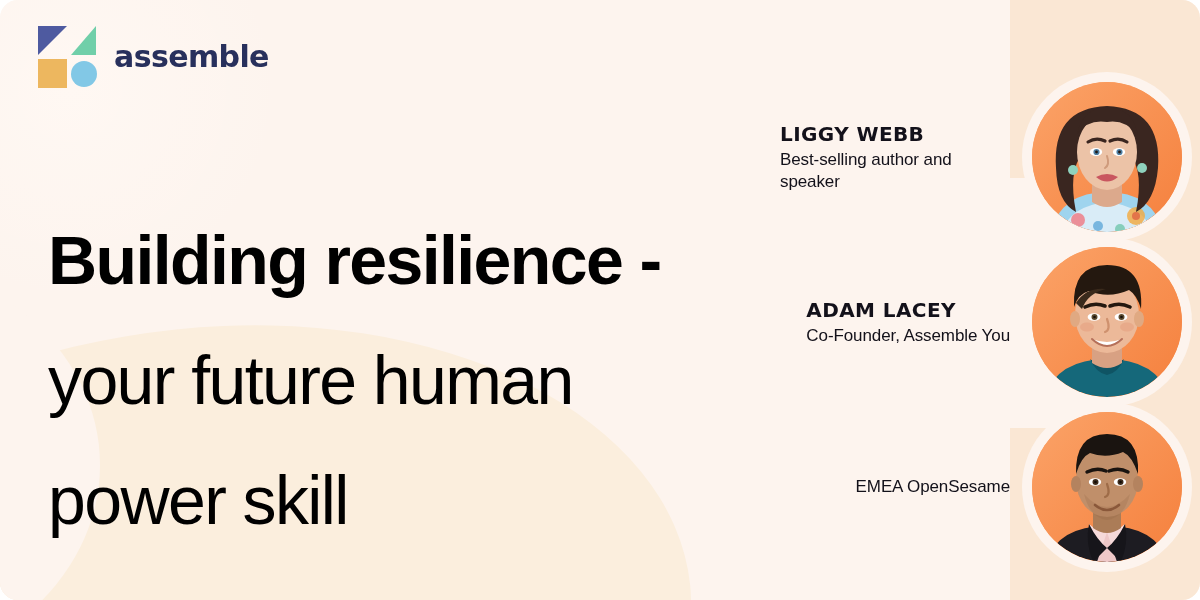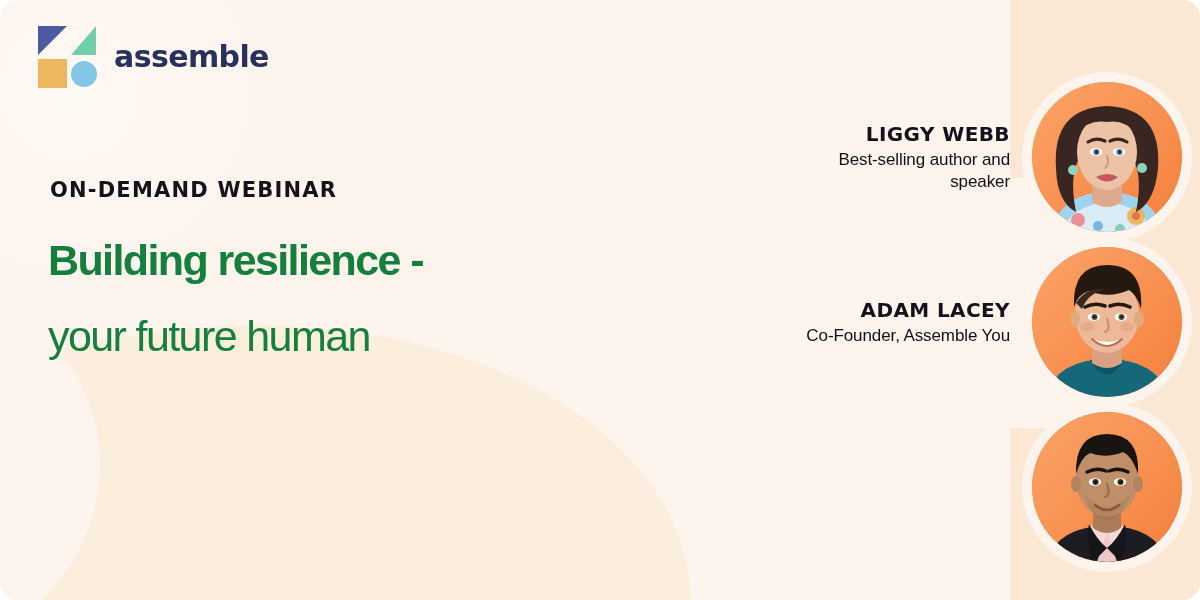--- a/index.html
+++ b/index.html
@@ -77,42 +77,42 @@
 
   
   .eyebrow{
     position:absolute;left:50px;top:178px;z-index:6;
     font-family:"DejaVu Sans", sans-serif;
     font-size:21px;font-weight:700;letter-spacing:1.2px;
     color:#14121b;
   }
   .headline{
     position:absolute;left:48px;top:222px;width:660px;z-index:6;
-    color:#15803d;
-    font-size:43px;line-height:76px;letter-spacing:-1.6px;
+    color:#000000;
+    font-size:68px;line-height:76px;letter-spacing:-1.6px;
   }
   .headline .ln{display:block;white-space:nowrap;}
   .headline .bold{font-weight:700;}
-  .headline .light{font-weight:400;}
+  .headline .light{font-weight:400;margin-top:44px;}
 
   
   .speakers{
     position:absolute;right:0;top:0;width:420px;height:600px;z-index:5;
   }
   .speaker{
     position:absolute;right:18px;
     display:flex;align-items:center;justify-content:flex-end;
     width:402px;
   }
   .sp1{top:82px;}
   .sp2{top:247px;}
   .sp3{top:412px;}
 
   .sp-text{
-    text-align:right;padding-right:22px;
+    padding-right:22px;
     color:#13111a;
   }
   .sp-name{
     font-family:"DejaVu Sans", sans-serif;
     font-size:20px;font-weight:700;letter-spacing:0.4px;
     line-height:24px;margin-bottom:3px;
   }
   .sp-role{
     font-size:17px;font-weight:400;line-height:22px;letter-spacing:-0.1px;
   }
@@ -148,25 +148,25 @@
       <div class="lm-tri-blue"></div>
       <div class="lm-tri-green"></div>
       <div class="lm-square"></div>
       <div class="lm-circle"></div>
     </div>
     <div class="logo-words">
       <div>assemble</div>
     </div>
   </div>
 
-  <div class="eyebrow">ON-DEMAND WEBINAR</div>
 
   <div class="headline">
     <span class="ln bold">Building resilience -</span>
     <span class="ln light">your future human</span>
+    <span class="ln light">power skill</span>
   </div>
 
   <div class="speakers">
 
     <div class="speaker sp1">
       <div class="sp-text">
         <div class="sp-name">LIGGY WEBB</div>
         <div class="sp-role">
           <span>Best-selling author and speaker</span>
 
@@ -281,20 +281,21 @@
               <ellipse cx="95" cy="80" rx="7" ry="4.5" fill="#e59878" opacity="0.45"></ellipse>
             </g>
           </svg>
         </div>
       </div>
     </div>
 
     <div class="speaker sp3">
       <div class="sp-text">
         <div class="sp-role">
+          <span>EMEA OpenSesame</span>
         </div>
       </div>
       <div class="avatar-wrap">
         <div class="avatar-halo"></div>
         <div class="avatar">
           <svg viewBox="0 0 150 150" aria-hidden="true">
             <defs>
               <clipPath id="cl3">
                   <circle cx="75" cy="75" r="75"></circle>
                 </clipPath>

